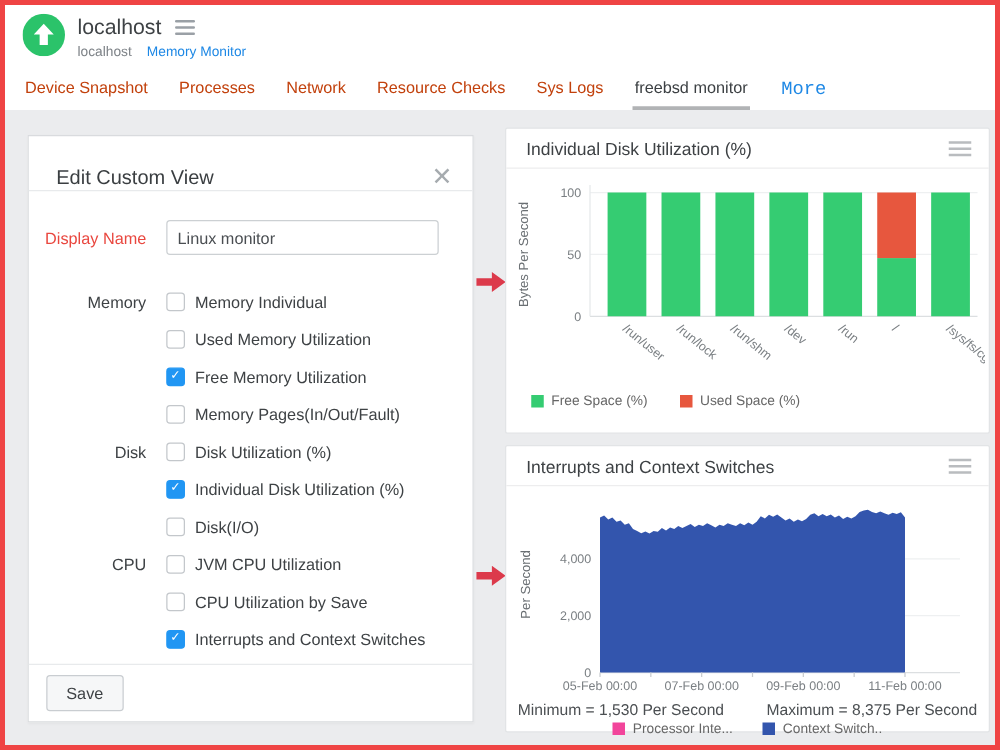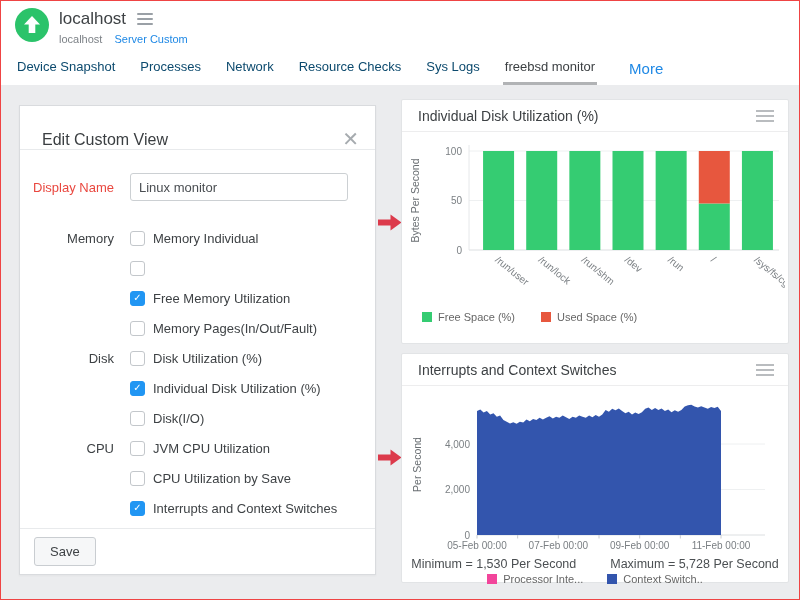--- a/index.html
+++ b/index.html
@@ -1,35 +1,35 @@
 <!DOCTYPE html>
 <html><head>
 <meta charset="utf-8">
 <style>
   html,body{margin:0;padding:0;background:#fff;}
-  .stage{position:relative;width:800px;height:600px;box-sizing:border-box;border:1px solid #ef4444;
+  .stage{position:relative;width:800px;height:600px;box-sizing:border-box;border:4px solid #ef4444;
          background:#fff;font-family:"Liberation Sans",sans-serif;overflow:hidden;}
 
   
   .app-header{position:absolute;left:0;top:0;right:0;height:50px;background:#fff;}
   .status-circle{position:absolute;left:14px;top:7px;width:34px;height:34px;border-radius:50%;
                  display:flex;align-items:center;justify-content:center;}
   .title-row{position:absolute;left:58px;top:8px;display:flex;align-items:center;gap:11px;}
   .monitor-title{font-size:17px;color:#3e4245;}
   .burger{display:inline-flex;flex-direction:column;gap:3px;cursor:pointer;}
   .burger i{display:block;width:16px;height:2px;background:#9aa0a6;border-radius:1px;}
   .sub-row{position:absolute;left:58px;top:32px;font-size:11px;display:flex;gap:12px;}
   .sub-name{color:#7d8287;}
   .sub-link{color:#1e88e5;cursor:pointer;}
 
   
   .nav{position:absolute;left:14px;top:50px;height:34px;display:flex;gap:21px;align-items:stretch;font-size:13px;}
-  .tab{color:#0c4a6e;display:flex;align-items:center;padding:0 2px;cursor:pointer;border-bottom:3px solid transparent;}
+  .tab{color:#c2410c;display:flex;align-items:center;padding:0 2px;cursor:pointer;border-bottom:3px solid transparent;}
   .tab.active{color:#3c4043;border-bottom-color:#b1b3b5;}
-  .more-link{color:#1e88e5;font-size:15px;display:flex;align-items:center;margin-left:11px;cursor:pointer;}
+  .more-link{color:#1e88e5;font-size:15px;display:flex;align-items:center;margin-left:4px;cursor:pointer;font-family:Liberation Mono, monospace;}
 
   
   .content-bg{position:absolute;left:0;top:84px;right:0;bottom:0;background:#ebecee;}
 
   
   .dialog{position:absolute;left:18px;top:104px;width:355px;height:468px;background:#fff;
           border:1px solid #d9dbde;box-shadow:0 1px 2px rgba(0,0,0,.04);}
   .dialog-head{height:43px;border-bottom:1px solid #e8eaec;display:flex;align-items:flex-end;
                padding:0 16px 0 22px;}
   .dialog-title{font-size:16px;color:#3a3e41;}
@@ -90,21 +90,21 @@
     <div class="title-row">
       <span class="monitor-title">localhost</span>
       <span class="burger">
           <i></i>
           <i></i>
           <i></i>
         </span>
     </div>
     <div class="sub-row">
       <span class="sub-name">localhost</span>
-      <span class="sub-link">Server Custom</span>
+      <span class="sub-link">Memory Monitor</span>
     </div>
   </div>
 
   <div class="nav" id="nav-tabs">
       <span class="tab">Device Snapshot</span>
       <span class="tab">Processes</span>
       <span class="tab">Network</span>
       <span class="tab">Resource Checks</span>
       <span class="tab">Sys Logs</span>
       <span class="tab active">freebsd monitor</span>
@@ -124,20 +124,21 @@
     </div>
     <div class="cv-rows" id="cv-rows">
         <div class="cv-row">
           <span class="cv-group">Memory</span>
           <span class="cb"></span>
           <span class="cv-label">Memory Individual</span>
         </div>
         <div class="cv-row">
           <span class="cv-group"></span>
           <span class="cb"></span>
+          <span class="cv-label">Used Memory Utilization</span>
         </div>
         <div class="cv-row">
           <span class="cv-group"></span>
           <span class="cb on"></span>
           <span class="cv-label">Free Memory Utilization</span>
         </div>
         <div class="cv-row">
           <span class="cv-group"></span>
           <span class="cb"></span>
           <span class="cv-label">Memory Pages(In/Out/Fault)</span>
@@ -260,21 +261,21 @@
           <line x1="275.33333333333337" y1="149" x2="275.33333333333337" y2="152.5" stroke="#c9cccf"></line>
           <line x1="316" y1="149" x2="316" y2="152.5" stroke="#c9cccf"></line>
           <text class="tick" x="72" y="163" text-anchor="middle">05-Feb 00:00</text>
           <text class="tick" x="153.33333333333331" y="163" text-anchor="middle">07-Feb 00:00</text>
           <text class="tick" x="234.66666666666666" y="163" text-anchor="middle">09-Feb 00:00</text>
           <text class="tick" x="316" y="163" text-anchor="middle">11-Feb 00:00</text>
           <text class="axis" transform="translate(16,78.5) rotate(-90)" text-anchor="middle">Per Second</text>
         </svg></div>
     <div class="summary-row">
       <span>Minimum = 1,530 Per Second</span>
-      <span>Maximum = 5,728 Per Second</span>
+      <span>Maximum = 8,375 Per Second</span>
     </div>
     <div class="legend legend-bottom" id="area-legend">
         <span class="item">
           <span class="sw" style="background: rgb(242, 69, 155);"></span>
           <span>Processor Inte...</span>
         </span>
         <span class="item">
           <span class="sw" style="background: rgb(51, 85, 173);"></span>
           <span>Context Switch..</span>
         </span>

